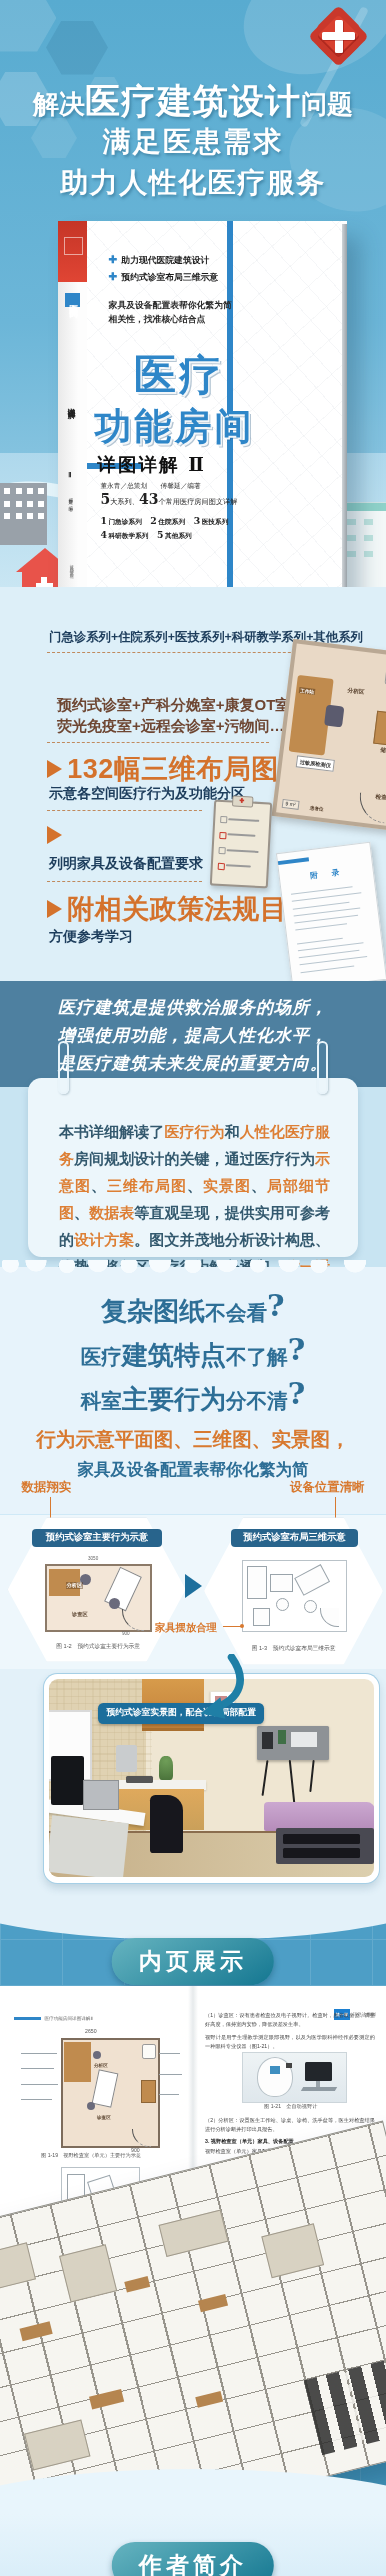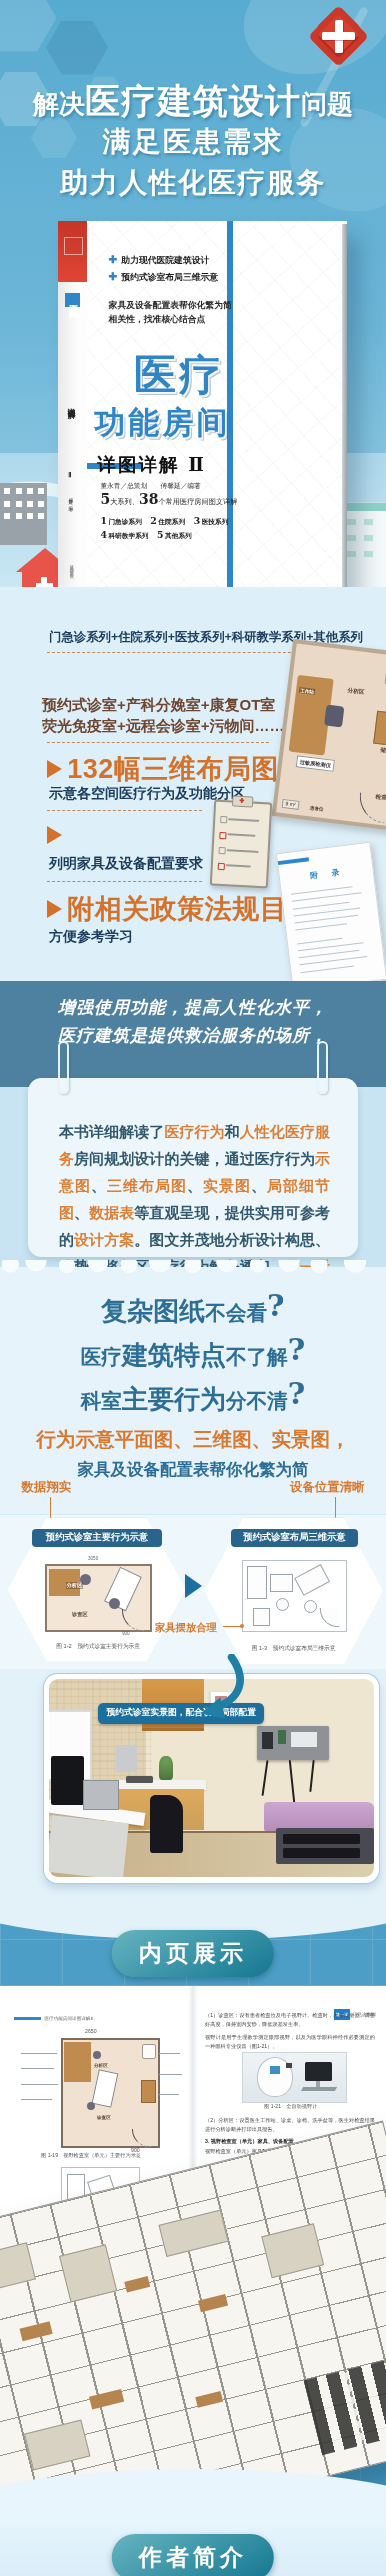--- a/index.html
+++ b/index.html
@@ -49,35 +49,35 @@
      repeating-linear-gradient(48deg,rgba(120,140,155,.35) 0 0.8px,transparent 0.8px 20.6px),
      repeating-linear-gradient(-42deg,rgba(120,140,155,.30) 0 0.8px,transparent 0.8px 27px);}
   #cover .vstripe{position:absolute;left:140px;top:0;width:5.7px;height:100%;background:#2e86c8;}
   #cover .hstripe{position:absolute;left:-31px;top:242px;width:85px;height:5.7px;background:#2e86c8;}
   .cbullet{position:absolute;left:21.6px;font-size:8.8px;font-weight:bold;color:#1b1b1b;}
   .cbullet .plus{color:#2e86c8;font-size:10.3px;margin-right:4.1px;font-weight:bold;}
   .ctagline{position:absolute;left:21.6px;font-family:"DejaVu Serif",serif;font-weight:bold;font-size:8.8px;color:#2b2b2b;line-height:14px;}
   .btitle{position:absolute;color:#2e86c8;font-weight:bold;letter-spacing:3.1px;
           text-shadow:1.5px 1.5px 0 #f2f6f9,2.6px 2.6px 0 rgba(40,90,130,.35);}
   #bt1{left:47px;top:126px;font-size:42px;}
-  #bt2{left:7.2px;top:181px;font-size:31px;}
+  #bt2{left:7.2px;top:181px;font-size:37px;}
   #bsub{position:absolute;left:10.3px;top:231px;font-family:"DejaVu Serif",serif;font-weight:bold;font-size:18.5px;color:#111;letter-spacing:2.1px;}
   #bauth{position:absolute;left:13.4px;top:261px;font-size:6.7px;color:#333;}
   #bseries{position:absolute;left:13.4px;top:270px;font-size:7.2px;color:#222;}
   #bseries .num{font-family:"DejaVu Serif",serif;font-size:14px;font-weight:bold;}
   .sitems{position:absolute;left:13.4px;font-size:6.7px;color:#222;font-weight:bold;}
   .sitems .n{font-family:"DejaVu Serif",serif;font-size:9.3px;margin-right:1.5px;}
   #bookedge{position:absolute;left:284px;top:3.1px;width:5.2px;height:464px;background:linear-gradient(90deg,#cfd4d8,#9aa2a8);}
 
   
   #features{top:587px;height:394px;background:#ddeff8;}
   .ftitle{position:absolute;left:47px;color:#d4722c;font-size:27px;font-weight:bold;letter-spacing:0.5px;white-space:nowrap;}
   .tri{display:inline-block;width:0;height:0;border-left:15.5px solid #d4722c;border-top:9.8px solid transparent;border-bottom:9.8px solid transparent;margin-right:5.2px;}
   .fsub{position:absolute;left:49px;font-size:12.4px;font-weight:bold;color:#1d3d5c;white-space:nowrap;}
-  .fsub2{position:absolute;left:42px;font-size:15px;font-weight:bold;color:#6e4632;white-space:nowrap;}
+  .fsub2{position:absolute;left:57px;font-size:15px;font-weight:bold;color:#6e4632;white-space:nowrap;}
   .fdiv{position:absolute;left:47px;width:289px;border-top:1px dashed #c08a5d;}
   
   #plancard{left:282px;top:59px;width:118px;height:170px;transform:rotate(7deg);background:#e9d9c6;border:4.1px solid #b9a894;box-shadow:2.1px 4.1px 7.2px rgba(60,60,60,.25);}
   #plancard .desk{position:absolute;left:5.2px;top:31px;width:36px;height:77px;background:#c08b4e;border-radius:3.1px;}
   #plancard .chair{position:absolute;left:37px;top:57px;width:17.5px;height:20.6px;background:#5b5b6e;border-radius:4.1px;}
   #plancard .cab{position:absolute;right:4.1px;top:57px;width:24px;height:31px;background:#c08b4e;border:1px solid #8d6536;}
   #plancard .sink{position:absolute;right:3.1px;top:4.1px;width:20.6px;height:24px;background:#f5f3ef;border:1px solid #9a9a9a;border-radius:3.1px;}
   #plancard .tag{position:absolute;left:14.4px;top:111px;background:#fff;border:0.5px solid #999;font-size:5.2px;color:#333;padding:1.5px 2.1px;font-weight:bold;}
   #plancard .lb{position:absolute;font-size:5.7px;font-weight:bold;color:#5c4632;}
   #plancard .area{position:absolute;left:5.2px;bottom:5.2px;font-size:5.2px;color:#333;background:#f1e8da;border:0.5px solid #999;padding:0.5px 2.1px;}
@@ -162,21 +162,21 @@
 
   
   #innerbtn{top:1909px;height:77px;background:#4d9ec6;overflow:hidden;}
   #innerbtn .sketch{position:absolute;inset:0;opacity:.12;background:
       repeating-linear-gradient(90deg,#fff 0 1px,transparent 1px 62px),
       repeating-linear-gradient(0deg,#fff 0 1px,transparent 1px 46px);}
   .dome{position:absolute;left:-15%;width:130%;height:46px;border-radius:0 0 50% 50%/0 0 100% 100%;}
   #innerbtn .dome{top:-15.5px;background:#e3f1f9;}
   .tealbtn{position:absolute;left:50%;transform:translateX(-50%);background:linear-gradient(150deg,#66b4c0,#147791);
       color:#fff;font-size:23px;font-weight:bold;letter-spacing:4.1px;padding:8.2px 27px;border-radius:23px;
-      box-shadow:0 3.1px 6.2px rgba(10,60,80,.35);white-space:nowrap;}
+      box-shadow:0 3.1px 6.2px rgba(10,60,80,.35);white-space:nowrap;margin-top:8px;}
 
   
   #spread{top:1986px;height:268px;background:#fff;}
   #gutter{position:absolute;left:188px;top:0;width:10.3px;height:100%;background:linear-gradient(90deg,transparent,rgba(120,140,150,.18),transparent);}
   .pghead-l{position:absolute;left:14.4px;top:30px;font-size:4.6px;color:#666;}
   .pghead-l .bar{display:inline-block;width:27px;height:3.1px;background:#2f86c8;margin-right:3.1px;vertical-align:middle;}
   .pghead-r{position:absolute;right:10.3px;top:23px;font-size:4.6px;color:#666;}
   .chaptag{display:inline-block;background:#1c7fd0;color:#fff;font-size:4.1px;font-weight:bold;padding:3.1px 2.1px;margin-right:2.6px;vertical-align:middle;}
   #fig119{position:absolute;left:61px;top:52px;width:95px;height:106px;background:#f0e1d0;border:2.6px solid #7d6c5c;}
   #fig119 .desk{position:absolute;left:1px;top:2.1px;width:27px;height:40px;background:#c08b4e;}
@@ -318,21 +318,21 @@
       <div class="cbullet" style="top:49px"><span class="plus">✚</span><span>预约式诊室布局三维示意</span></div>
       <div class="ctagline" style="top:77px">
         <div>家具及设备配置表帮你化繁为简</div>
           <div>相关性，找准核心结合点</div>
       </div>
       <div class="btitle" id="bt1">医疗</div>
       <div class="btitle" id="bt2">功能房间</div>
       <div id="bsub">详图详解 Ⅱ</div>
       <div id="bauth">董永青／总策划　　傅馨延／编著</div>
       <div id="bseries">
-        <span class="num">5</span><span>大系列、</span><span class="num">38</span><span>个常用医疗房间图文详解</span>
+        <span class="num">5</span><span>大系列、</span><span class="num">43</span><span>个常用医疗房间图文详解</span>
       </div>
       <div class="sitems" style="top:294px">
         <span class="n">1</span><span>门急诊系列</span>　
         <span class="n">2</span><span>住院系列</span>　
         <span class="n">3</span><span>医技系列</span>
       </div>
       <div class="sitems" style="top:308px">
         <span class="n">4</span><span>科研教学系列</span>　
         <span class="n">5</span><span>其他系列</span>
       </div>
@@ -402,22 +402,23 @@
     <div class="tl" style="top:91px;width:46px"></div>
       <div class="tl" style="top:98px;width:66px"></div>
     <div class="tl" style="top:105px;width:61px"></div>
       <div class="tl" style="top:112px;width:68px"></div>
     <div class="tl" style="top:120px;width:54px"></div>
   </div>
 </div>
 
 <div class="sec" id="quote">
   <div class="lines">
+    <div>医疗建筑是提供救治服务的场所，</div>
     <div>增强使用功能，提高人性化水平，</div>
-    <div>医疗建筑是提供救治服务的场所，</div>
+    <div>是医疗建筑未来发展的重要方向。</div>
   </div>
 </div>
 
 <div class="sec" id="desc">
   <div class="card">
     <div class="ring" style="left:30px"></div>
     <div class="ring" style="right:30px"></div>
     <div class="para"><span>本书详细解读了</span><span class="og">医疗行为</span><span>和</span><span class="og">人性化医疗服务</span><span>房间规划设计的关键，通过医疗行为</span><span class="og">示意图</span><span>、</span><span class="og">三维布局图</span><span>、</span><span class="og">实景图</span><span>、</span><span class="og">局部细节图</span><span>、</span><span class="og">数据表</span><span>等直观呈现，提供实用可参考的</span><span class="og">设计方案</span><span>。图文并茂地分析设计构思、优势，将各区医疗行为解释透彻，</span><span class="og">你一看就懂</span><span>。</span></div>
   </div>
 </div>

